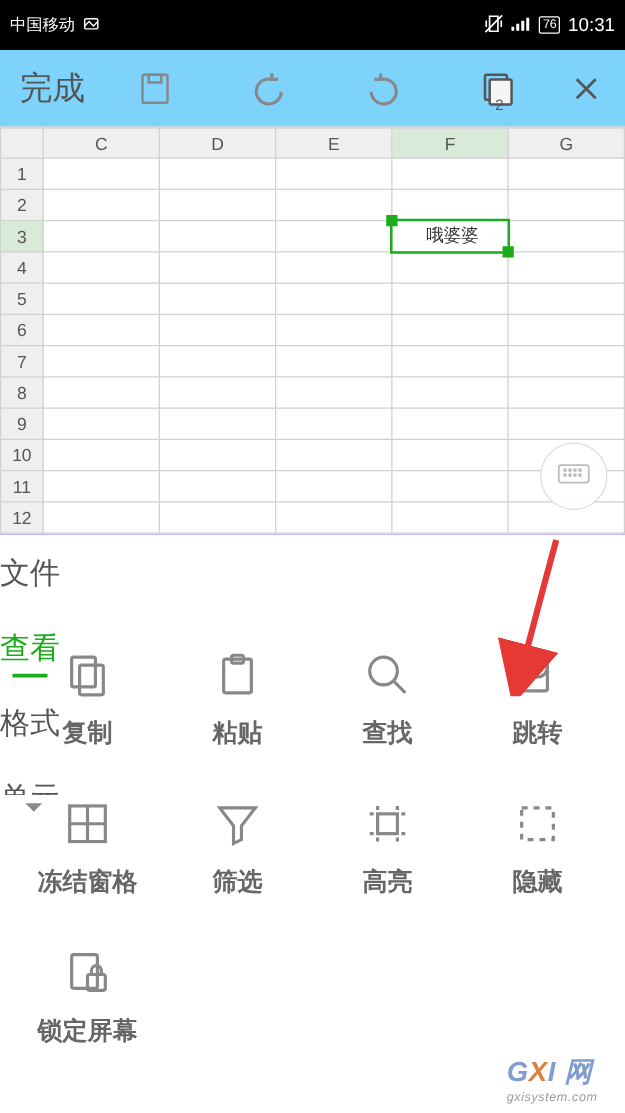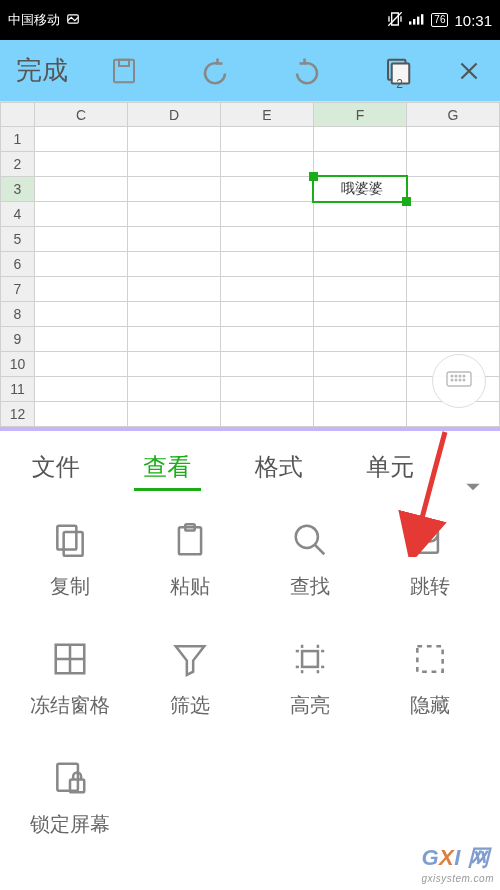--- a/index.html
+++ b/index.html
@@ -30,36 +30,36 @@
 .sel-cell { position: relative; }
 .sel-cell .sel-box { position:absolute; top:-2px; left:-2px; right:-2px; bottom:-2px; border:2px solid #1aad19; pointer-events:none; }
 .handle { position:absolute; width:9px; height:9px; background:#1aad19; }
 .handle.tl { top:-5px; left:-5px; }
 .handle.br { bottom:-5px; right:-5px; }
 .cell-text { padding-left:4px; text-align:center; color:#333; }
 
 .kb-float { position:absolute; right:14px; top:252px; width:54px; height:54px; border-radius:50%; border:1px solid #ddd; background:rgba(255,255,255,0.9); display:flex; align-items:center; justify-content:center; color:#bbb; }
 
 
-.tabs { height: 70px; display:flex; align-items:flex-end; border-top:4px solid #c4b5fd; }
+.tabs { height: 70px; display:flex; align-items:flex-start; border-top:1px solid #c4b5fd;flex-direction:column; }
 .tab { flex:1; text-align:center; font-size:24px; color:#555; position:relative; padding:14px 0; }
 .tab.active { color:#1aad19; }
 .tab.active::after { content:""; position:absolute; left:20%; right:20%; bottom:6px; height:3px; background:#1aad19; }
 .tab-more { width:54px; display:flex; align-items:center; justify-content:center; color:#888; }
 
 
 .tool-grid { padding: 24px 10px 10px; }
 .tool-row { display:flex; margin-bottom: 40px; }
-.tool-item { flex:1; display:flex; flex-direction:column; align-items:center; gap:14px; color:#888; }
+.tool-item { flex:1; display:flex; flex-direction:column; align-items:center; gap:14px; color:#888;font-weight:bold; }
 .tool-item .lbl { font-size:20px; color:#666; }
 .tool-item svg { width:38px; height:38px; stroke:#888; fill:none; stroke-width:1.6; }
 
 
 .arrow-ann { position:absolute; pointer-events:none; }
-.watermark { position:absolute; right:6px; bottom:6px; font-size:22px; font-style:italic; font-weight:bold; color:#6b8cc7; opacity:.85; letter-spacing:.5px; }
+.watermark { position:absolute; right:22px; bottom:6px; font-size:22px; font-style:italic; font-weight:bold; color:#6b8cc7; opacity:.85; letter-spacing:.5px; }
 .watermark .x { color:#d66a1f; }
 </style>
 </head>
 <body>
 
 <div class="status-bar">
   <div class="status-left">
     <span>中国移动</span>
     <span>
       <svg width="14" height="14" viewBox="0 0 24 24" fill="none" stroke="#fff" stroke-width="2">

